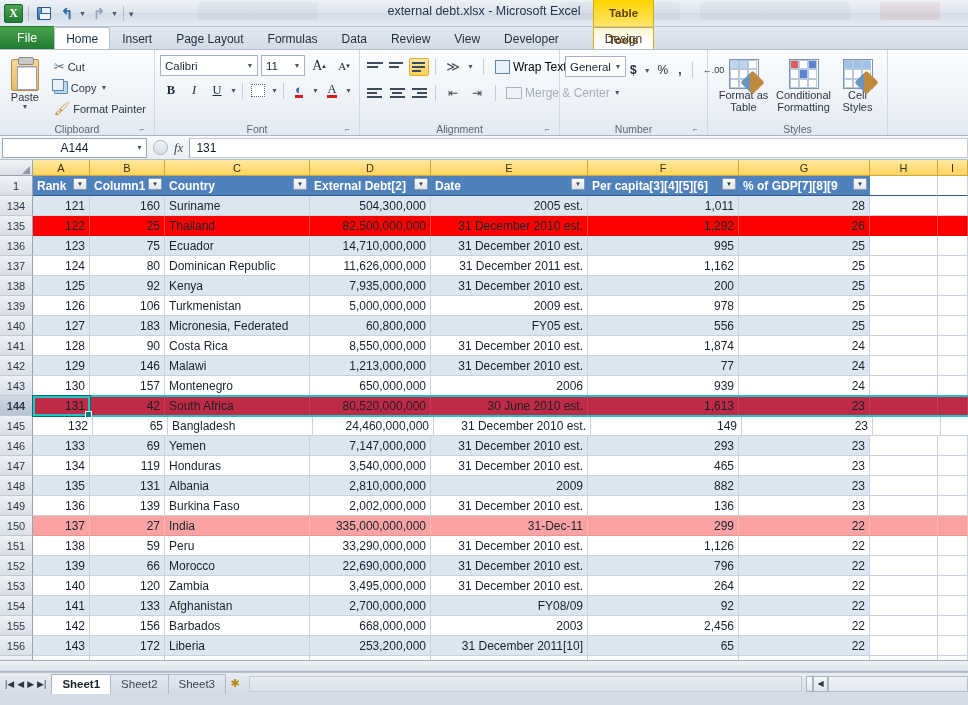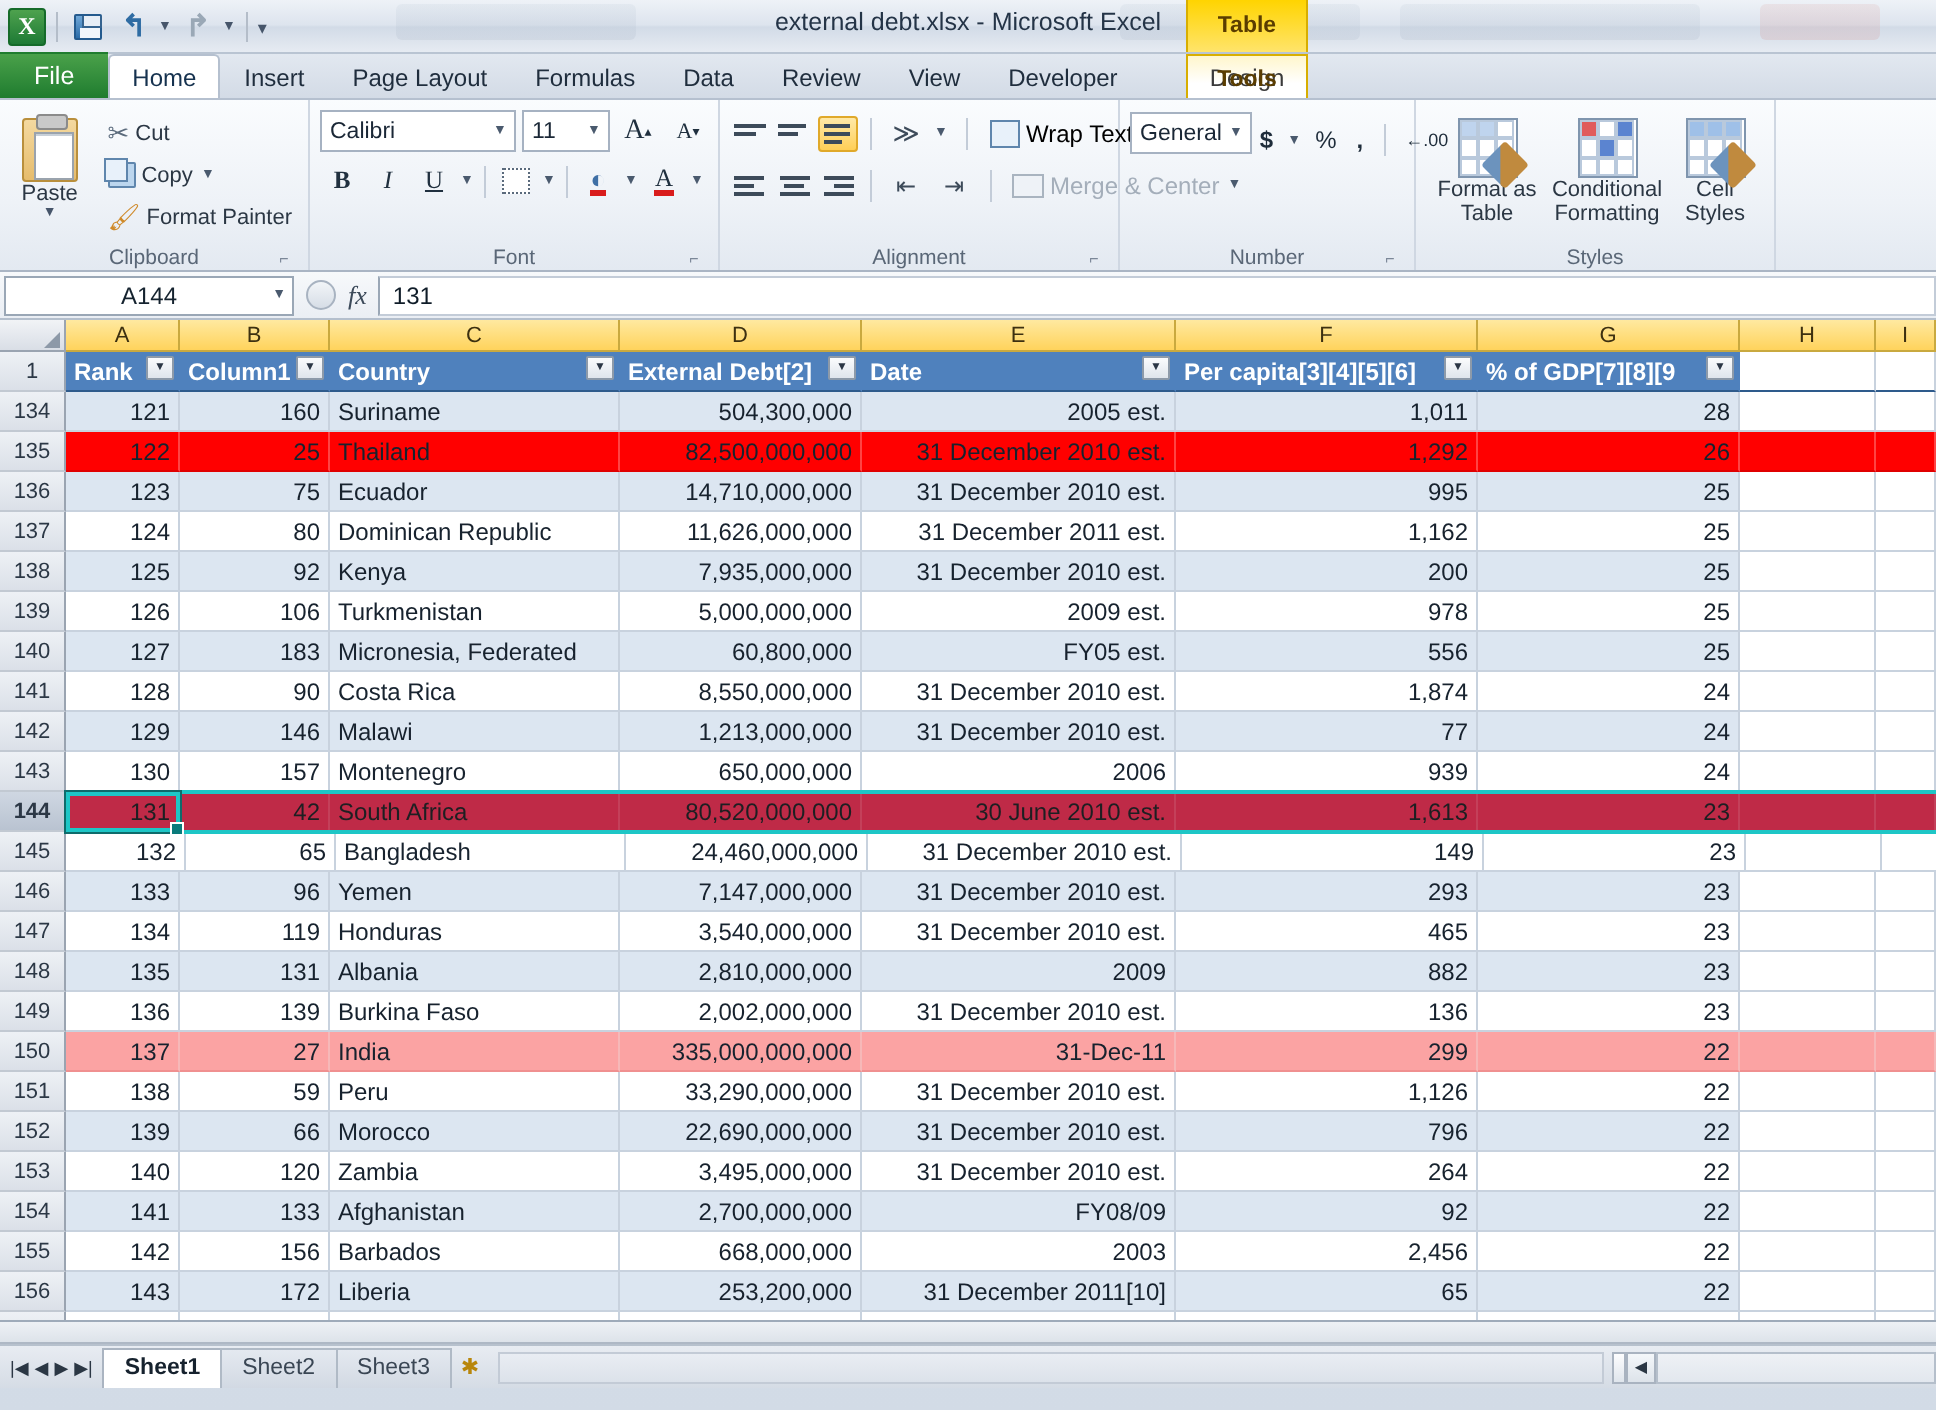--- a/index.html
+++ b/index.html
@@ -908,21 +908,21 @@
           <div class="cell r plain" style="width: 121px;">24,460,000,000</div>
           <div class="cell r plain" style="width: 157px;">31 December 2010 est.</div>
           <div class="cell r plain" style="width: 151px;">149</div>
           <div class="cell r plain" style="width: 131px;">23</div>
           <div class="cell plain" style="width: 68px; background: rgb(255, 255, 255);"></div>
           <div class="cell plain" style="width: 30px; background: rgb(255, 255, 255);"></div>
         </div>
         <div class="row band" style="height: 20px;">
           <div class="rh">146</div>
           <div class="cell r band" style="width: 57px;">133</div>
-          <div class="cell r band" style="width: 75px;">96</div>
+          <div class="cell r band" style="width: 75px;">69</div>
           <div class="cell l band" style="width: 145px;">Yemen</div>
           <div class="cell r band" style="width: 121px;">7,147,000,000</div>
           <div class="cell r band" style="width: 157px;">31 December 2010 est.</div>
           <div class="cell r band" style="width: 151px;">293</div>
           <div class="cell r band" style="width: 131px;">23</div>
           <div class="cell plain" style="width: 68px; background: rgb(255, 255, 255);"></div>
           <div class="cell plain" style="width: 30px; background: rgb(255, 255, 255);"></div>
         </div>
         <div class="row plain" style="height: 20px;">
           <div class="rh">147</div>

